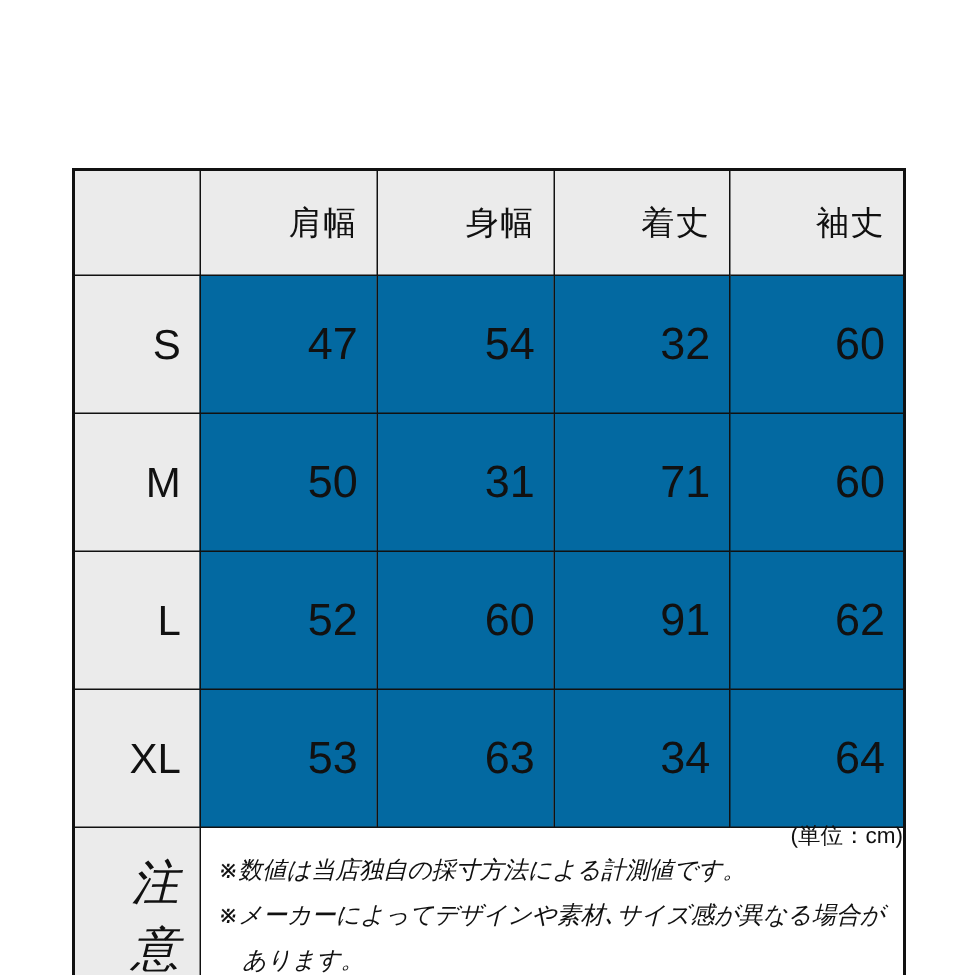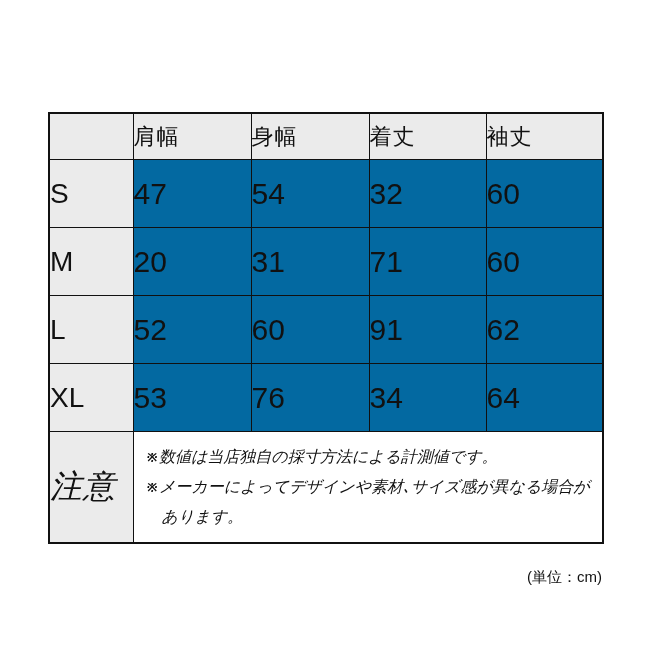--- a/index.html
+++ b/index.html
@@ -20,44 +20,44 @@
     position: absolute;
     left: 48px;
     top: 112px;
     width: 554px;
     border-collapse: collapse;
     table-layout: fixed;
     border: 2px solid #111111;
   }
   table.size-chart td, table.size-chart th {
     border: 1.5px solid #111111;
-    text-align: left;
+    text-align: right;
     vertical-align: middle;
-    padding: 0;
+    padding: 12px;
     font-weight: normal;
   }
   tr.header-row td { height: 45px; }
   tr.data-row td { height: 67px; }
   tr.note-row td { height: 94px; font-style: italic; }
   .shade { background: #ebebeb; }
   .col-head { font-size: 22px; letter-spacing: 1px; }
   .size-label { font-size: 28px; }
   .value-cell { font-size: 30px; background: #0369a1; }
   .note-label { font-size: 32px; letter-spacing: 1px; }
   .note-cell {
     text-align: left !important;
     background: #ffffff;
     padding: 8px 10px 8px 12px !important;
     font-size: 16px;
     line-height: 30px;
   }
   .note-line { white-space: pre-wrap; }
   .unit-note {
     position: absolute;
-    top: 568px;
+    top: 548px;
     right: 48px;
     font-size: 15px;
     text-align: right;
   }
 </style>
 </head>
 <body>
 
 <div class="page">
 
@@ -82,38 +82,38 @@
     <tr class="data-row">
       <td class="shade size-label">S</td>
       <td class="value-cell">47</td>
       <td class="value-cell">54</td>
       <td class="value-cell">32</td>
       <td class="value-cell">60</td>
     </tr>
 
     <tr class="data-row">
       <td class="shade size-label">M</td>
-      <td class="value-cell">20</td>
+      <td class="value-cell">50</td>
       <td class="value-cell">31</td>
       <td class="value-cell">71</td>
       <td class="value-cell">60</td>
     </tr>
 
     <tr class="data-row">
       <td class="shade size-label">L</td>
       <td class="value-cell">52</td>
       <td class="value-cell">60</td>
       <td class="value-cell">91</td>
       <td class="value-cell">62</td>
     </tr>
 
     <tr class="data-row">
       <td class="shade size-label">XL</td>
       <td class="value-cell">53</td>
-      <td class="value-cell">76</td>
+      <td class="value-cell">63</td>
       <td class="value-cell">34</td>
       <td class="value-cell">64</td>
     </tr>
 
     <tr class="note-row">
       <td class="shade note-label">注意</td>
       <td class="note-cell" colspan="4">
         <div class="note-line">※数値は当店独自の採寸方法による計測値です。</div>
         <div class="note-line">※メーカーによってデザインや素材､サイズ感が異なる場合が</div>
         <div class="note-line">　あります。</div>

